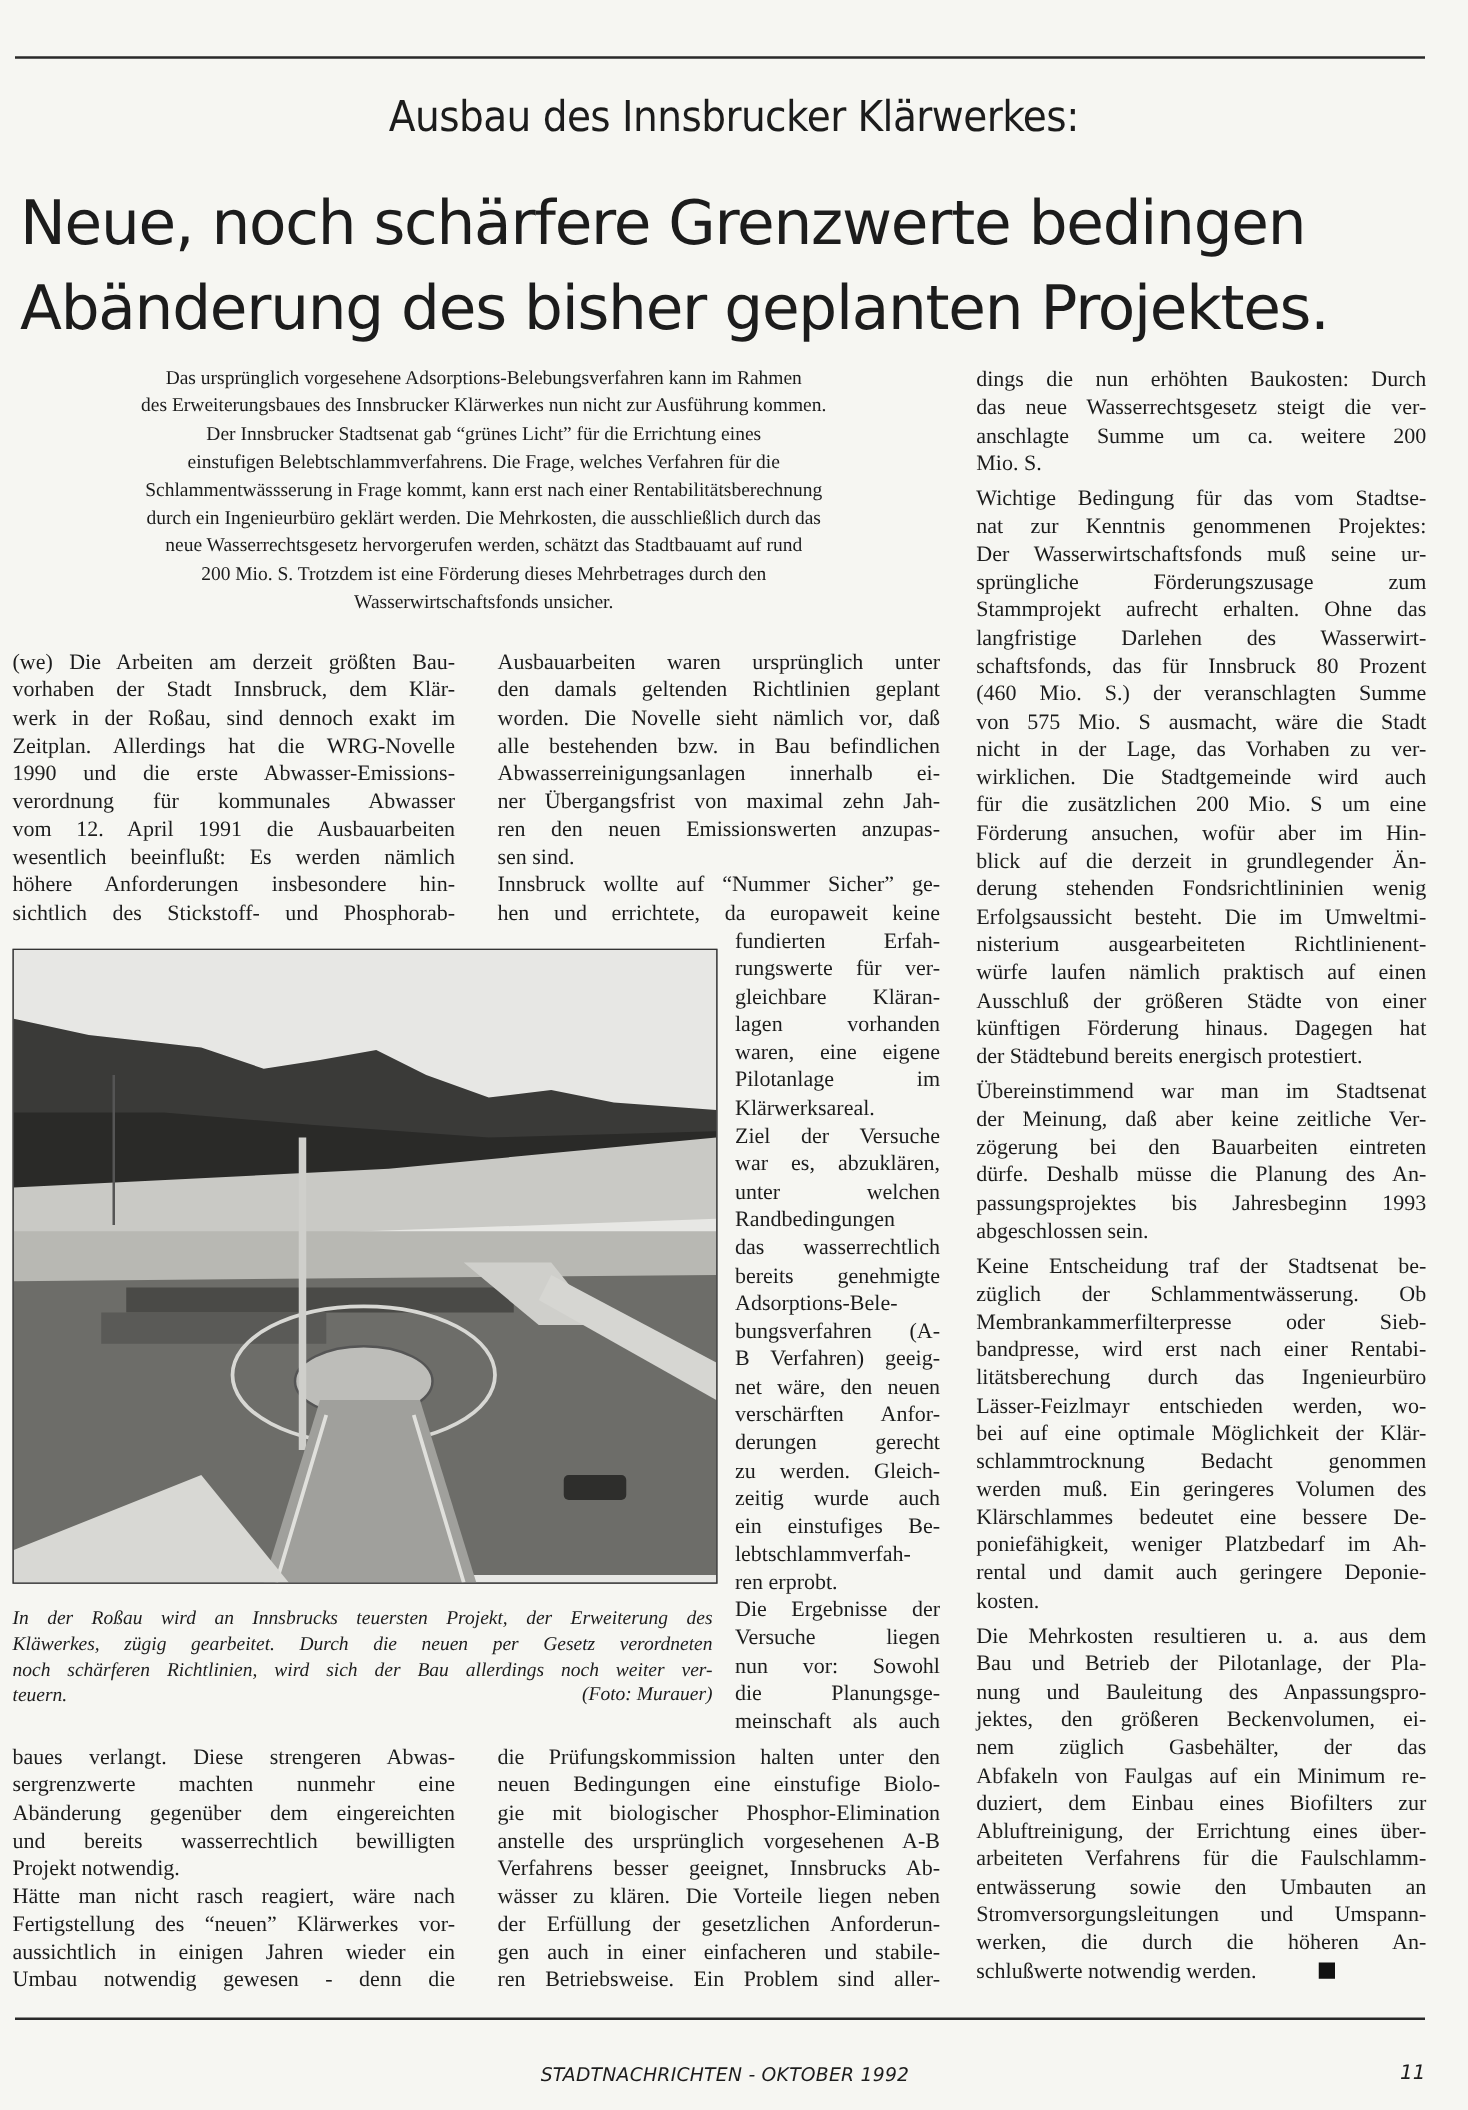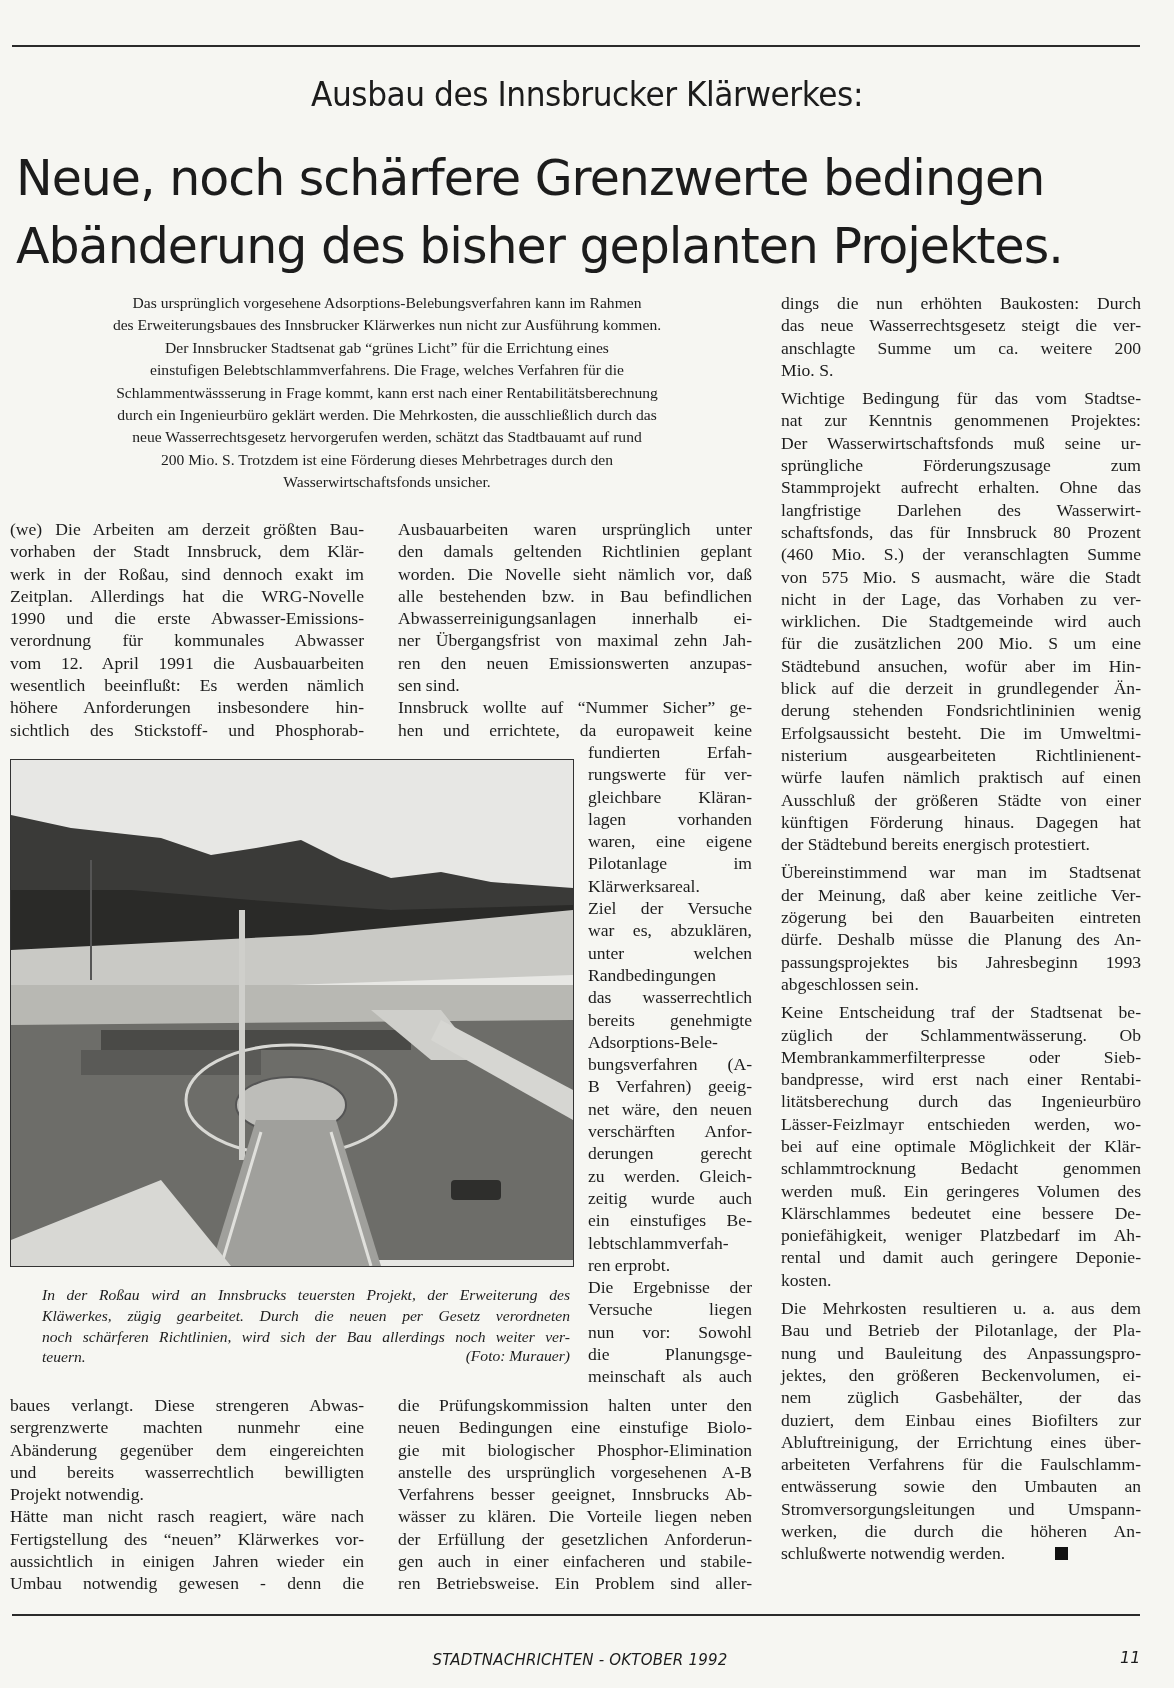--- a/index.html
+++ b/index.html
@@ -8,21 +8,21 @@
   .kicker { position:absolute; left:0; width:1174px; top:74px; text-align:center; font-family:"DejaVu Sans", sans-serif; font-size:34px; letter-spacing:-0.5px; transform:scaleX(0.92); }
   .headline { position:absolute; left:12px; width:1130px; font-family:"DejaVu Sans", sans-serif; font-size:49px; letter-spacing:-1px; white-space:nowrap; text-align:left;margin-top:16px; }
   .lead { position:absolute; left:14px; width:746px; top:292px; font-family:Liberation Serif, serif; font-size:15.6px; line-height:22.4px; text-align:center; }
   .lead .ln { display:block; white-space:nowrap; }
   .col { position:absolute; font-family:Liberation Serif, serif; font-size:17.6px; line-height:22.3px; }
   .col .ln { display:block; white-space:nowrap; text-align:justify; text-align-last:justify; height:22.3px; }
   .col .ln.last { text-align-last:left; }
   .col .gap { display:block; height:6px; }
   .photo { position:absolute; left:10px; top:759px; width:562px; height:506px; border:1px solid #333; background:#888; overflow:hidden; }
   .caption { position:absolute; left:10px; top:1285px; width:560px; font-family:"Liberation Serif", serif; font-style:italic; font-size:15.6px; line-height:20.8px; }
-  .caption .ln { display:block; white-space:nowrap; text-align:justify; text-align-last:justify;margin-left:32px; }
+  .caption .ln { display:block; white-space:nowrap; text-align:justify; text-align-last:justify; }
   .caption .ln.last { text-align-last:left; }
   .credit { position:absolute; right:604px; top:1347px; font-family:"Liberation Serif", serif; font-style:italic; font-size:15.6px;text-align:right; }
   .footer { position:absolute; top:1651px; left:0; width:1160px; text-align:center; font-family:"DejaVu Sans", sans-serif; font-size:15px; font-style:italic; letter-spacing:0.2px; }
   .pagenum { position:absolute; top:1648px; left:1120px; font-family:"DejaVu Sans", sans-serif; font-style:italic; font-size:16px; }
   .endmark { display:inline-block; width:13px; height:13px; background:#111; margin-left:50px; vertical-align:-1px; }
 </style>
 </head>
 <body>
 
 <div class="rule" style="top:45px;"></div>
@@ -164,21 +164,21 @@
     <span class="ln">Der Wasserwirtschaftsfonds muß seine ur-</span>
     <span class="ln">sprüngliche Förderungszusage zum</span>
     <span class="ln">Stammprojekt aufrecht erhalten. Ohne das</span>
     <span class="ln">langfristige Darlehen des Wasserwirt-</span>
     <span class="ln">schaftsfonds, das für Innsbruck 80 Prozent</span>
     <span class="ln">(460 Mio. S.) der veranschlagten Summe</span>
     <span class="ln">von 575 Mio. S ausmacht, wäre die Stadt</span>
     <span class="ln">nicht in der Lage, das Vorhaben zu ver-</span>
     <span class="ln">wirklichen. Die Stadtgemeinde wird auch</span>
     <span class="ln">für die zusätzlichen 200 Mio. S um eine</span>
-    <span class="ln">Städtebund ansuchen, wofür aber im Hin-</span>
+    <span class="ln">Förderung ansuchen, wofür aber im Hin-</span>
     <span class="ln">blick auf die derzeit in grundlegender Än-</span>
     <span class="ln">derung stehenden Fondsrichtlininien wenig</span>
     <span class="ln">Erfolgsaussicht besteht. Die im Umweltmi-</span>
     <span class="ln">nisterium ausgearbeiteten Richtlinienent-</span>
     <span class="ln">würfe laufen nämlich praktisch auf einen</span>
     <span class="ln">Ausschluß der größeren Städte von einer</span>
     <span class="ln">künftigen Förderung hinaus. Dagegen hat</span>
     <span class="ln last">der Städtebund bereits energisch protestiert.</span>
     <span class="gap"></span>
     <span class="ln">Übereinstimmend war man im Stadtsenat</span>
@@ -200,20 +200,21 @@
     <span class="ln">Klärschlammes bedeutet eine bessere De-</span>
     <span class="ln">poniefähigkeit, weniger Platzbedarf im Ah-</span>
     <span class="ln">rental und damit auch geringere Deponie-</span>
     <span class="ln last">kosten.</span>
     <span class="gap"></span>
     <span class="ln">Die Mehrkosten resultieren u. a. aus dem</span>
     <span class="ln">Bau und Betrieb der Pilotanlage, der Pla-</span>
     <span class="ln">nung und Bauleitung des Anpassungspro-</span>
     <span class="ln">jektes, den größeren Beckenvolumen, ei-</span>
     <span class="ln">nem züglich Gasbehälter, der das</span>
+    <span class="ln">Abfakeln von Faulgas auf ein Minimum re-</span>
     <span class="ln">duziert, dem Einbau eines Biofilters zur</span>
     <span class="ln">Abluftreinigung, der Errichtung eines über-</span>
     <span class="ln">arbeiteten Verfahrens für die Faulschlamm-</span>
     <span class="ln">entwässerung sowie den Umbauten an</span>
     <span class="ln">Stromversorgungsleitungen und Umspann-</span>
     <span class="ln">werken, die durch die höheren An-</span>
     <span class="ln last">schlußwerte notwendig werden.<span class="endmark"></span></span>
   </div>
 
 <div class="rule" style="top:1614px;"></div>

